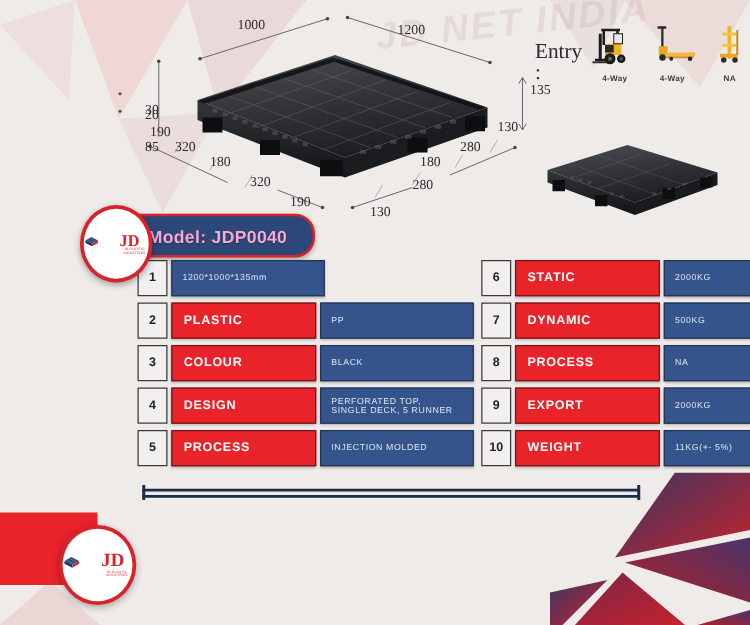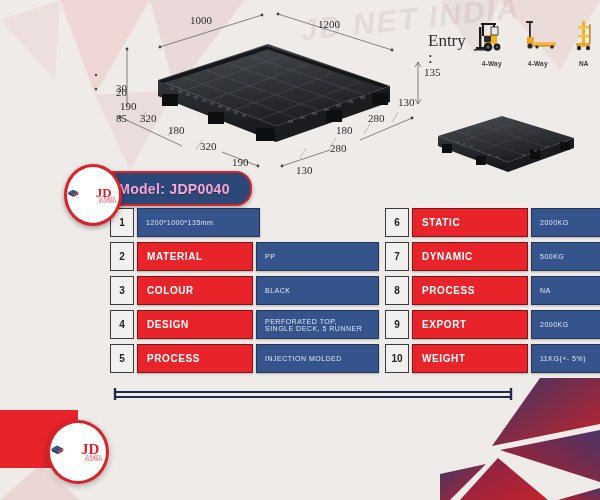--- a/index.html
+++ b/index.html
@@ -366,21 +366,21 @@
 
     <div class="col">
       <div class="row">
         <div class="num">1</div>
         <div class="val">
           <span>1200*1000*135mm</span>
         </div>
       </div>
       <div class="row">
         <div class="num">2</div>
-        <div class="lbl">MATERIAL</div>
+        <div class="lbl">PLASTIC</div>
         <div class="val">
           <span>PP</span>
         </div>
       </div>
       <div class="row">
         <div class="num">3</div>
         <div class="lbl">COLOUR</div>
         <div class="val">
           <span>BLACK</span>
         </div>

